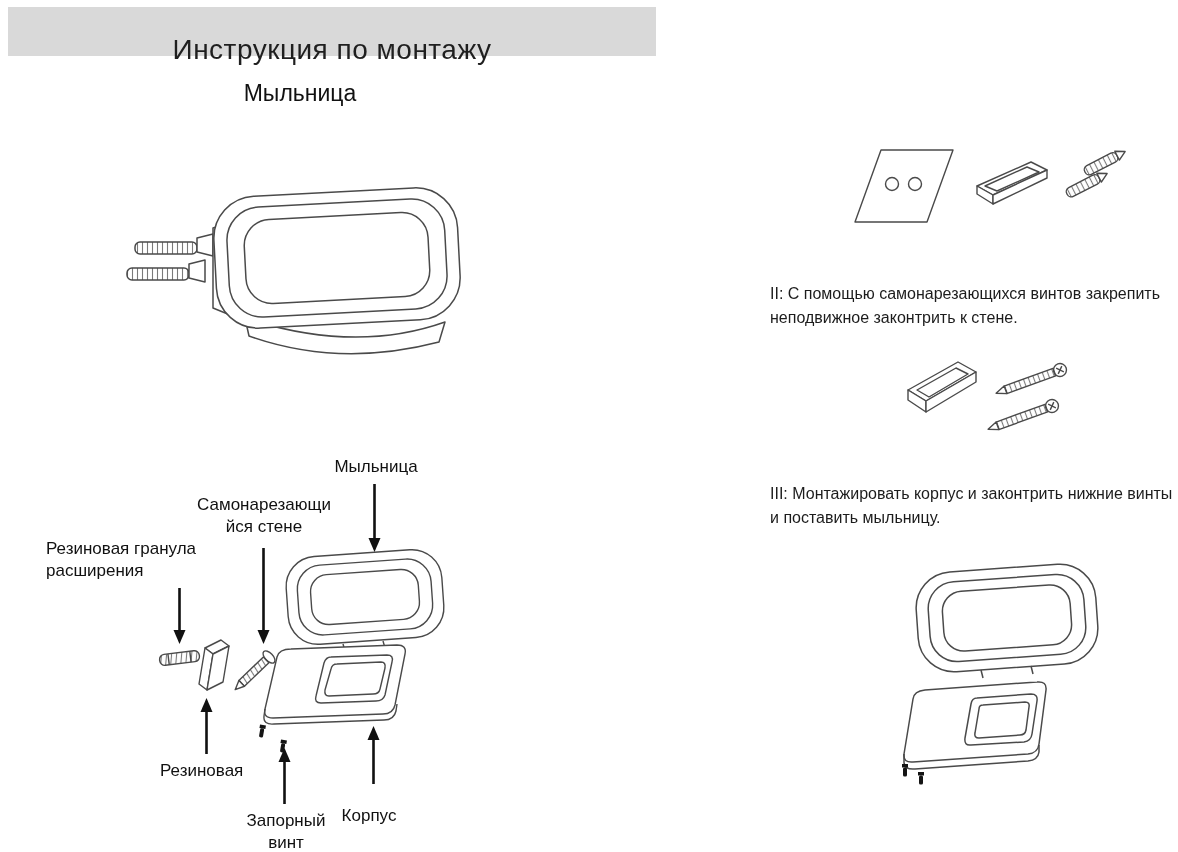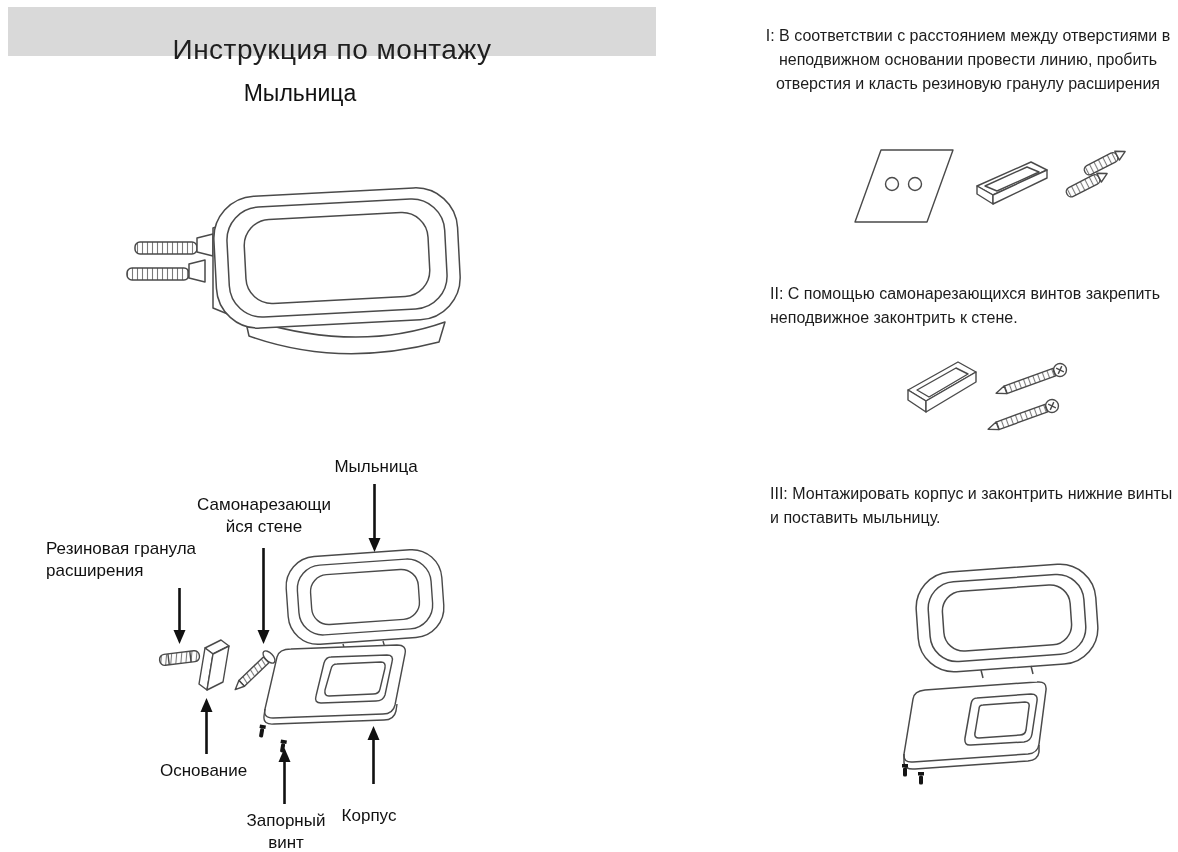--- a/index.html
+++ b/index.html
@@ -103,21 +103,21 @@
         </g>
       </g>
     </g>
   </svg>
 
   <div class="part-label center" style="left:316px; top:456px; width:120px;">Мыльница</div>
   <div class="part-label center" style="left:190px; top:494px; width:148px;">Самонарезающи
 йся стене</div>
   <div class="part-label" style="left:46px; top:538px; width:170px;">Резиновая гранула
 расширения</div>
-  <div class="part-label" style="left:160px; top:760px; width:110px;">Основание</div>
+  <div class="part-label" style="left:160px; top:760px; width:110px;">Резиновая</div>
   <div class="part-label center" style="left:240px; top:810px; width:92px;">Запорный
 винт</div>
   <div class="part-label center" style="left:336px; top:790px; width:66px;margin-top:15px;">Корпус</div>
 
   <svg class="arrow" style="left:368px; top:484px; width:13px; height:68px;" viewBox="0 0 13 68">
     <line x1="6.5" y1="0" x2="6.5" y2="56" stroke="#111" stroke-width="2.6"></line>
     <polygon points="0.5,54 12.5,54 6.5,68" fill="#111"></polygon>
   </svg>
   <svg class="arrow" style="left:257px; top:548px; width:13px; height:96px;" viewBox="0 0 13 96">
     <line x1="6.5" y1="0" x2="6.5" y2="84" stroke="#111" stroke-width="2.6"></line>
@@ -133,21 +133,20 @@
   </svg>
   <svg class="arrow" style="left:278px; top:748px; width:13px; height:56px;" viewBox="0 0 13 56">
     <line x1="6.5" y1="56" x2="6.5" y2="12" stroke="#111" stroke-width="2.6"></line>
     <polygon points="0.5,14 12.5,14 6.5,0" fill="#111"></polygon>
   </svg>
   <svg class="arrow" style="left:367px; top:726px; width:13px; height:58px;" viewBox="0 0 13 58">
     <line x1="6.5" y1="58" x2="6.5" y2="12" stroke="#111" stroke-width="2.6"></line>
     <polygon points="0.5,14 12.5,14 6.5,0" fill="#111"></polygon>
   </svg>
 
-  <div class="step-text step-center" style="left:764px; top:24px; width:408px;">I: В соответствии с расстоянием между отверстиями в неподвижном основании провести линию, пробить отверстия и класть резиновую гранулу расширения</div>
 
   <svg class="illus" style="left:845px; top:142px; width:300px; height:90px;" viewBox="0 0 300 90">
     <defs>
       <pattern id="h1" width="5" height="6" patternUnits="userSpaceOnUse">
         <line x1="2.5" y1="0" x2="2.5" y2="6" stroke="#7a7a7a" stroke-width="1.1"></line>
       </pattern>
     </defs>
     <g stroke="#4a4a4a" stroke-width="1.4" fill="#fff" stroke-linejoin="round">
       <g>
         <polygon points="10,80 36,8 108,8 82,80"></polygon>

